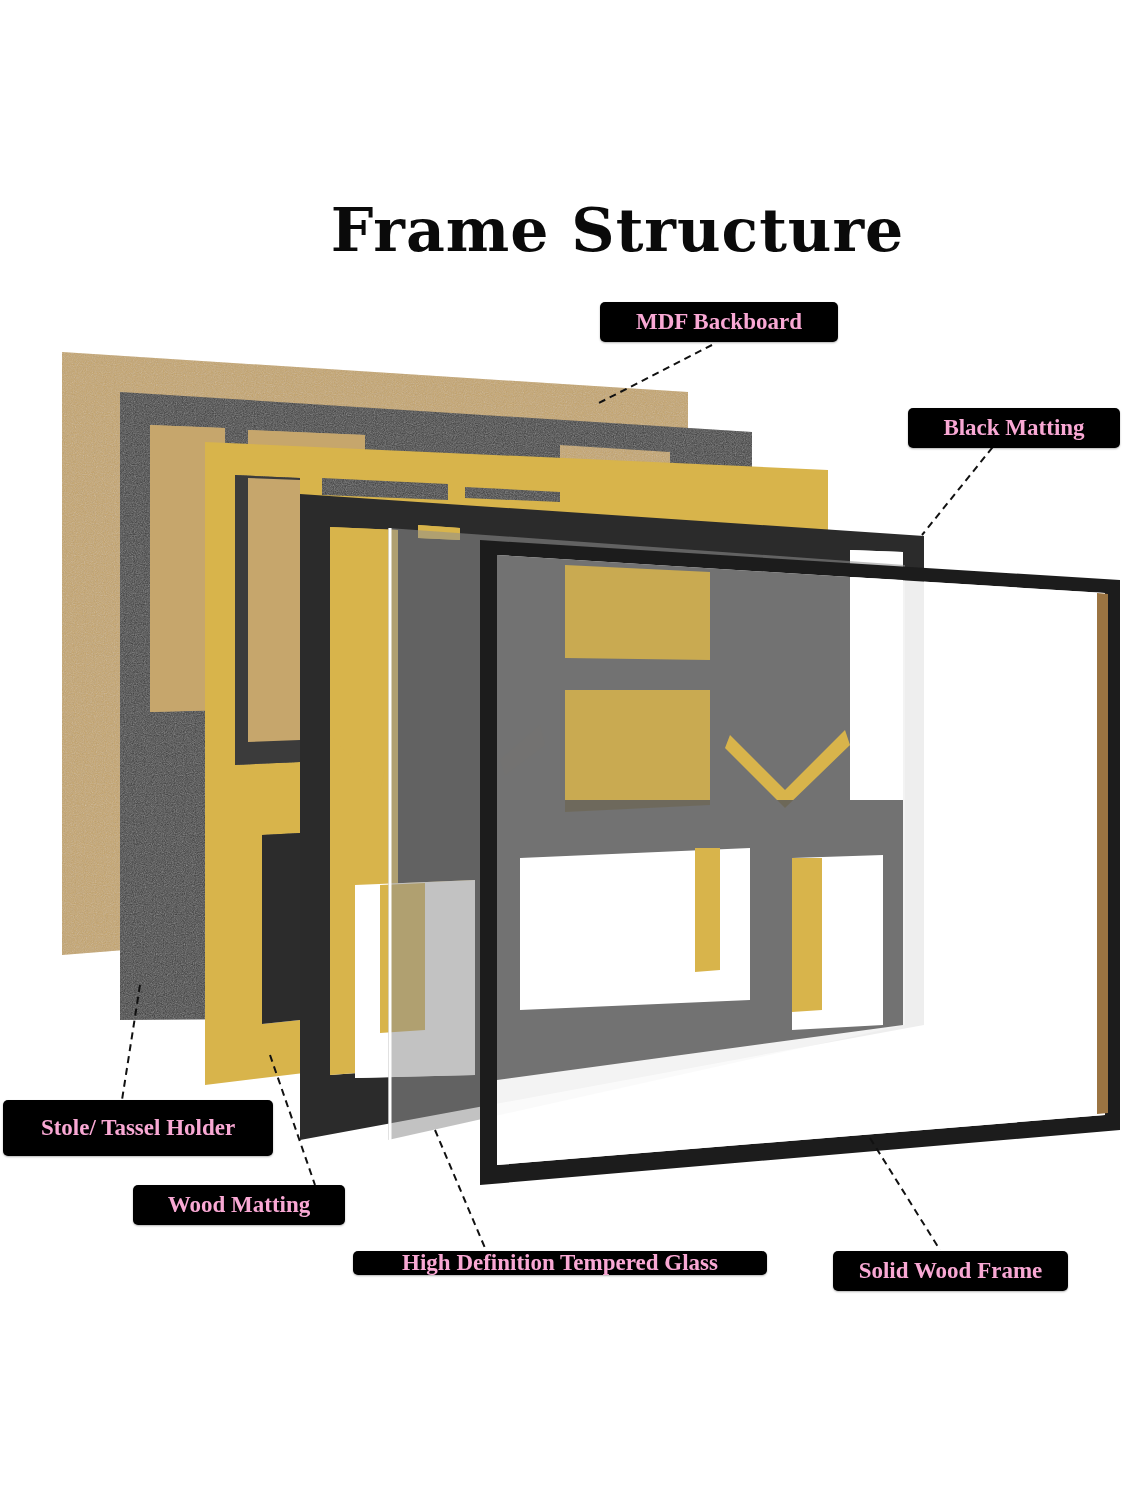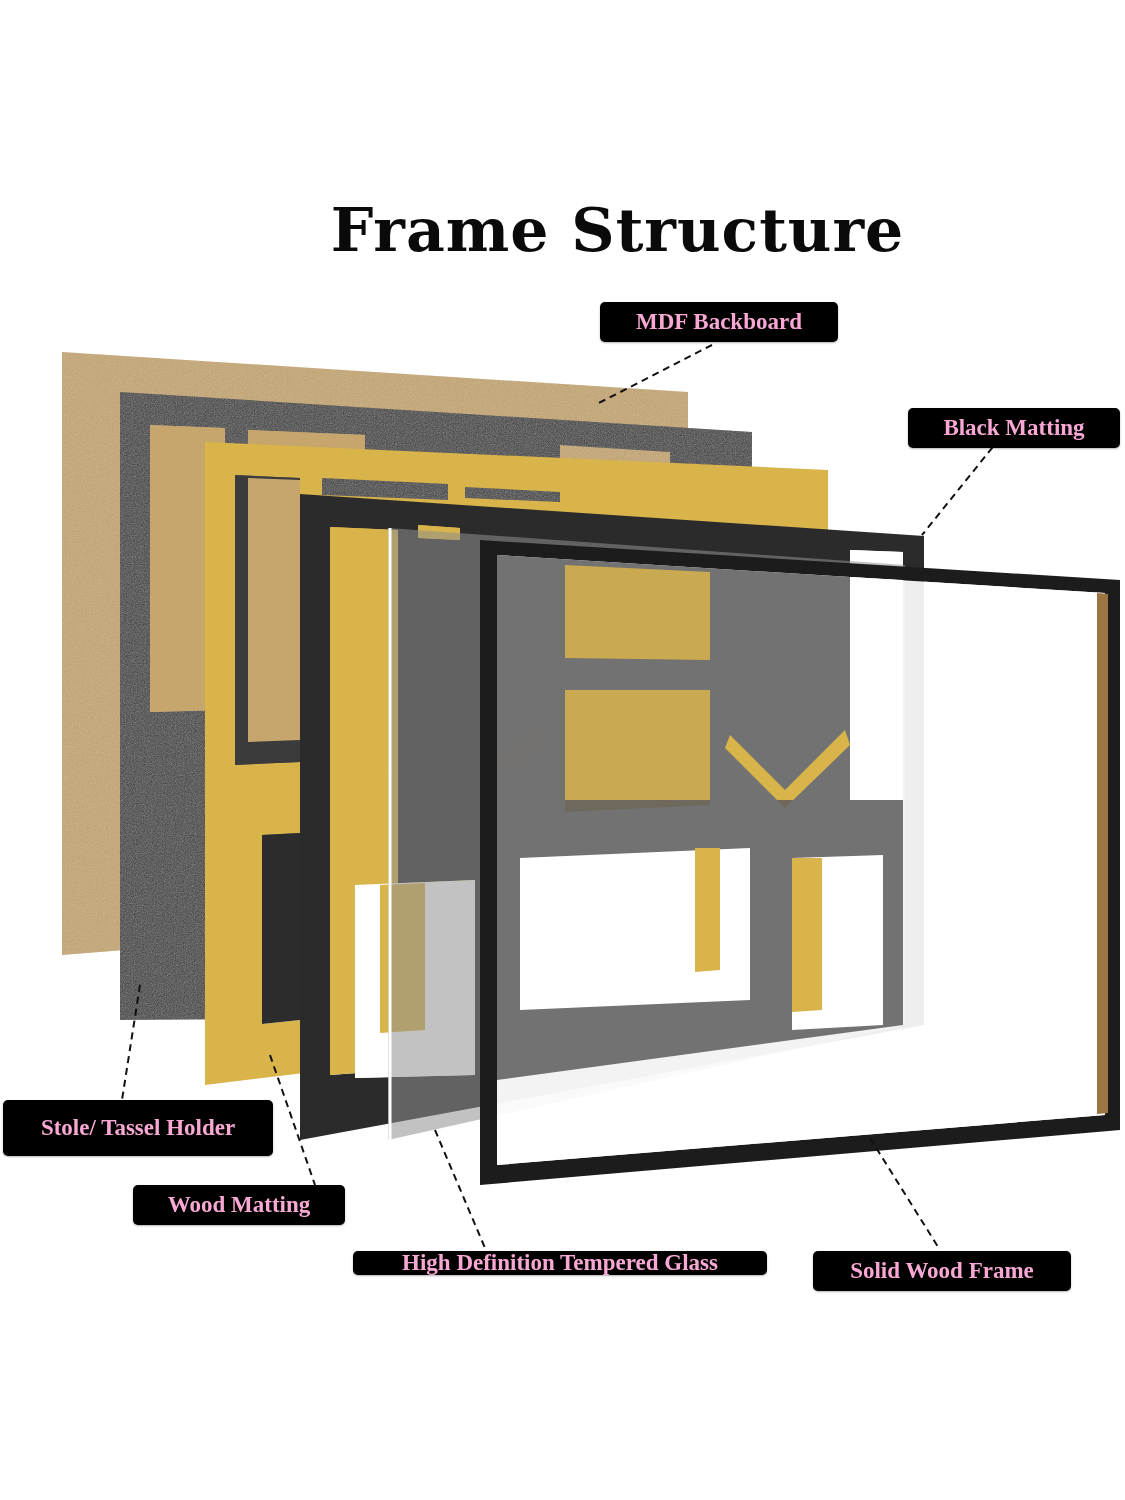--- a/index.html
+++ b/index.html
@@ -113,13 +113,13 @@
     <line x1="435" y1="1130" x2="485" y2="1248"></line>
     <line x1="870" y1="1138" x2="940" y2="1250"></line>
   </g>
 </svg>
 
 <div class="label" style="left:600px;top:302px;width:238px;height:40px;">MDF Backboard</div>
 <div class="label" style="left:908px;top:396px;width:212px;height:40px;margin-top:12px;">Black Matting</div>
 <div class="label" style="left:3px;top:1100px;width:270px;height:56px;">Stole/ Tassel Holder</div>
 <div class="label" style="left:133px;top:1185px;width:212px;height:40px;">Wood Matting</div>
 <div class="label" style="left:306px;top:1251px;width:414px;height:24px;margin-left:47px;">High Definition Tempered Glass</div>
-<div class="label" style="left:813px;top:1251px;width:258px;height:40px;">Solid Wood Frame</div>
+<div class="label" style="left:833px;top:1251px;width:235px;height:40px;">Solid Wood Frame</div>
 
 </body></html>

